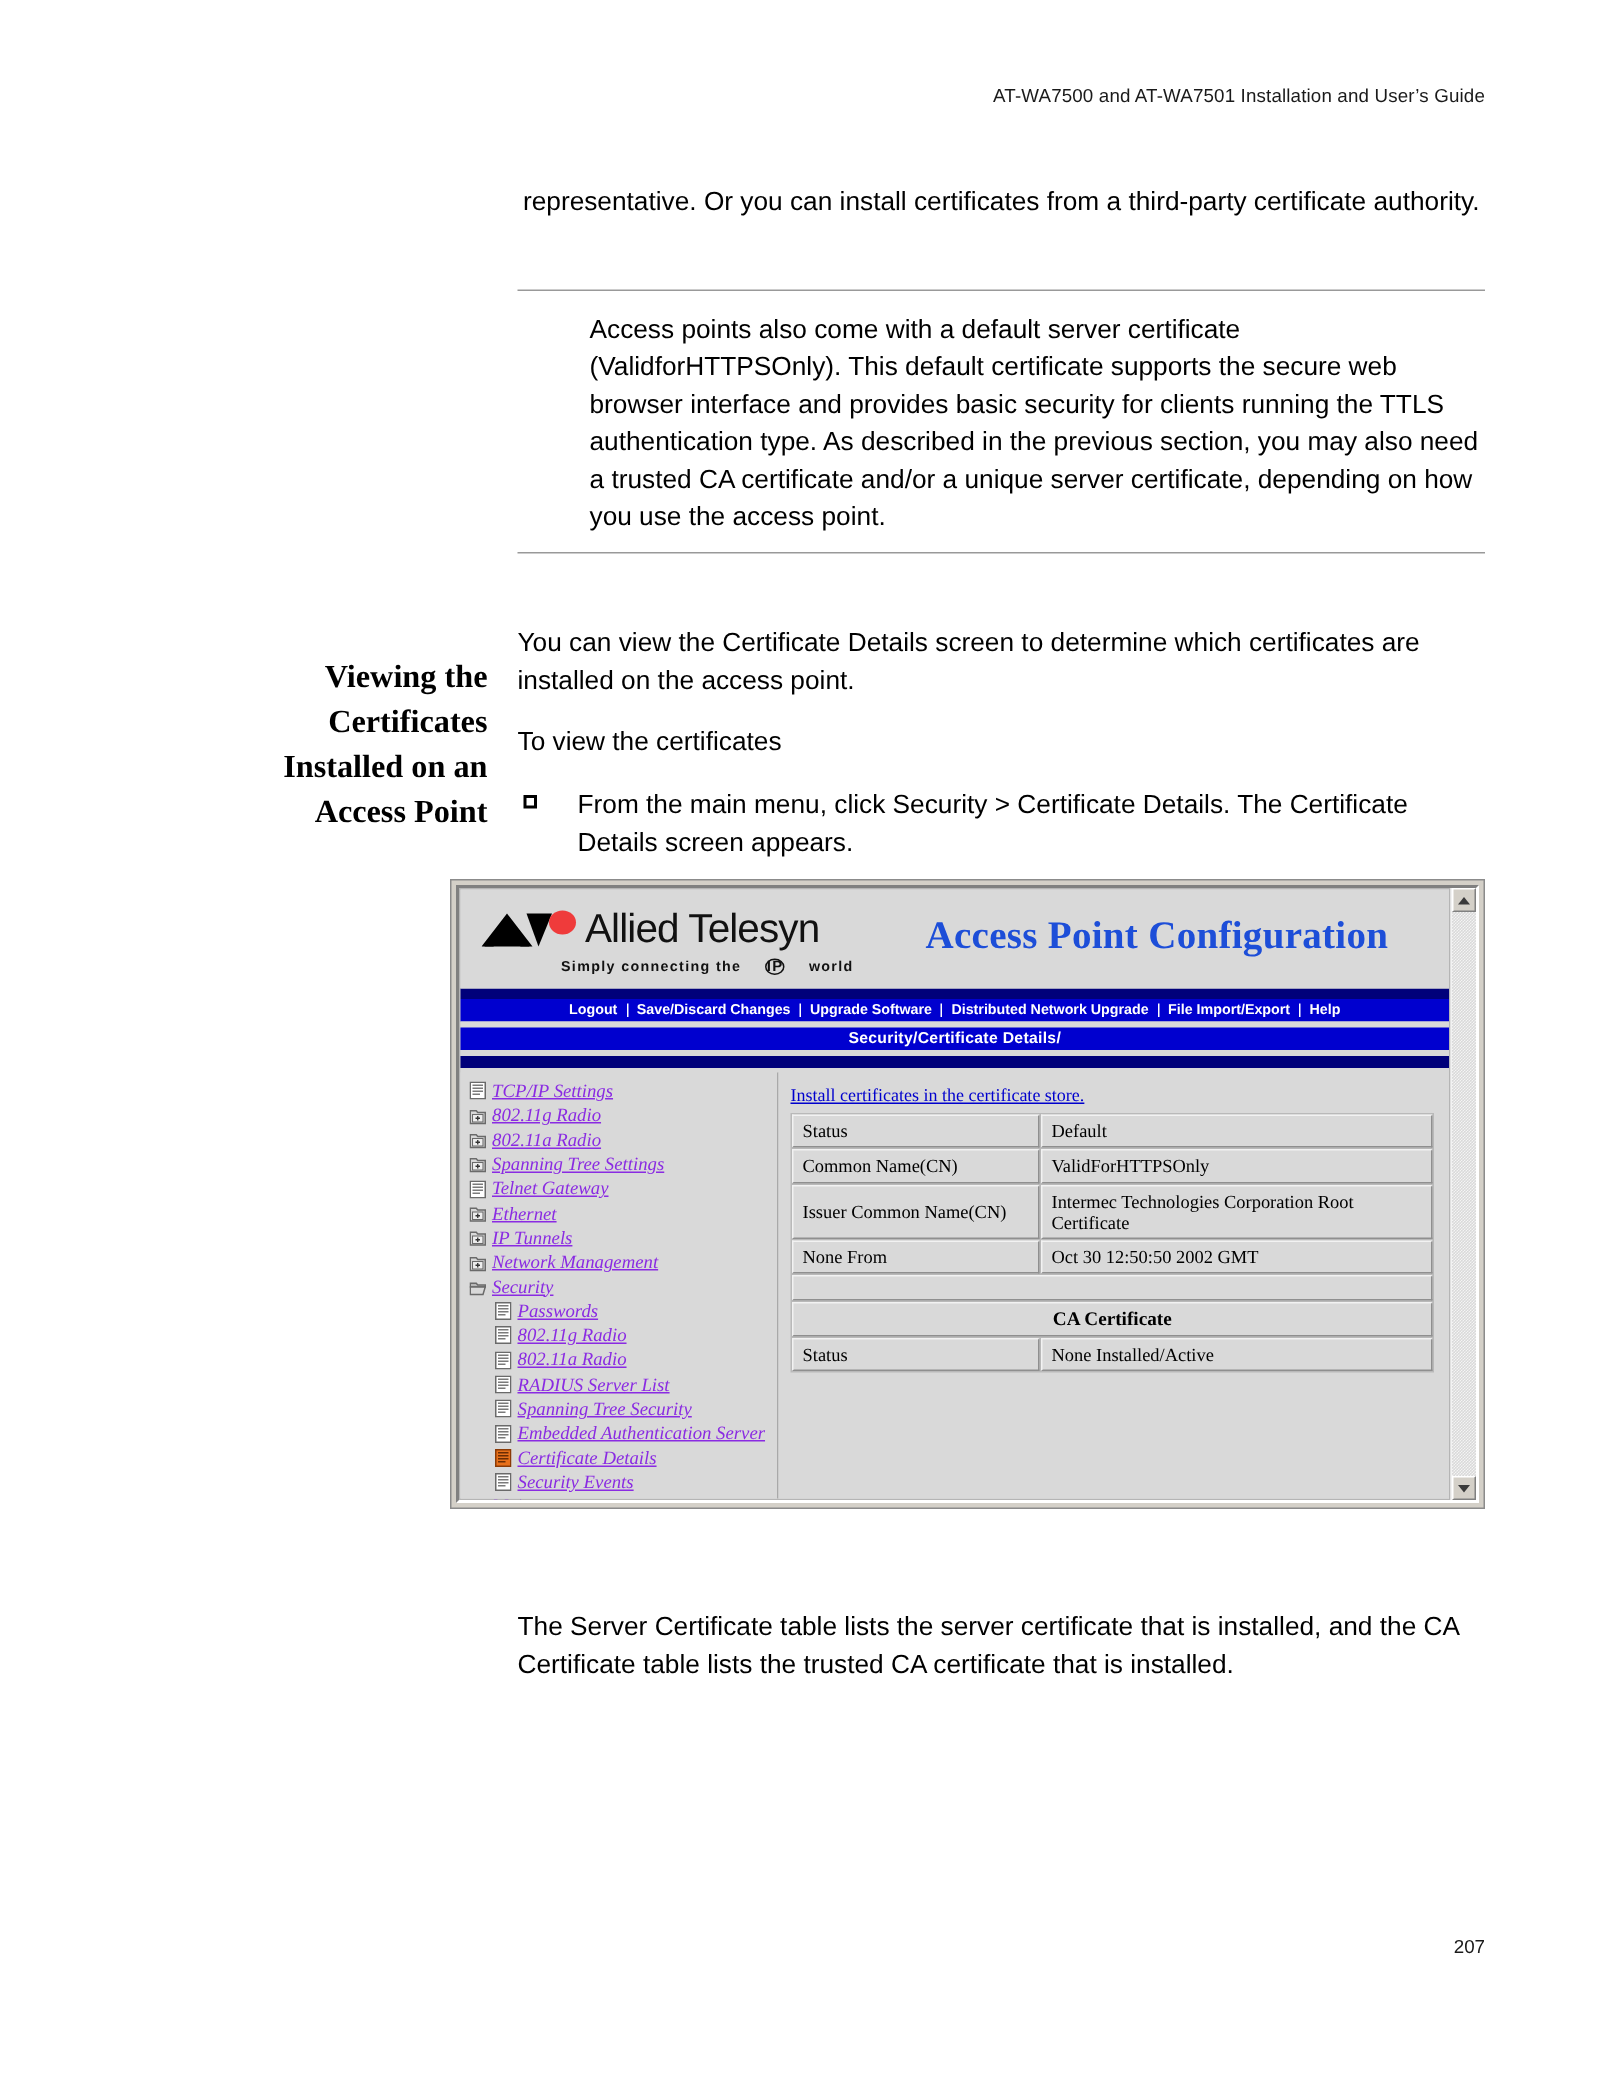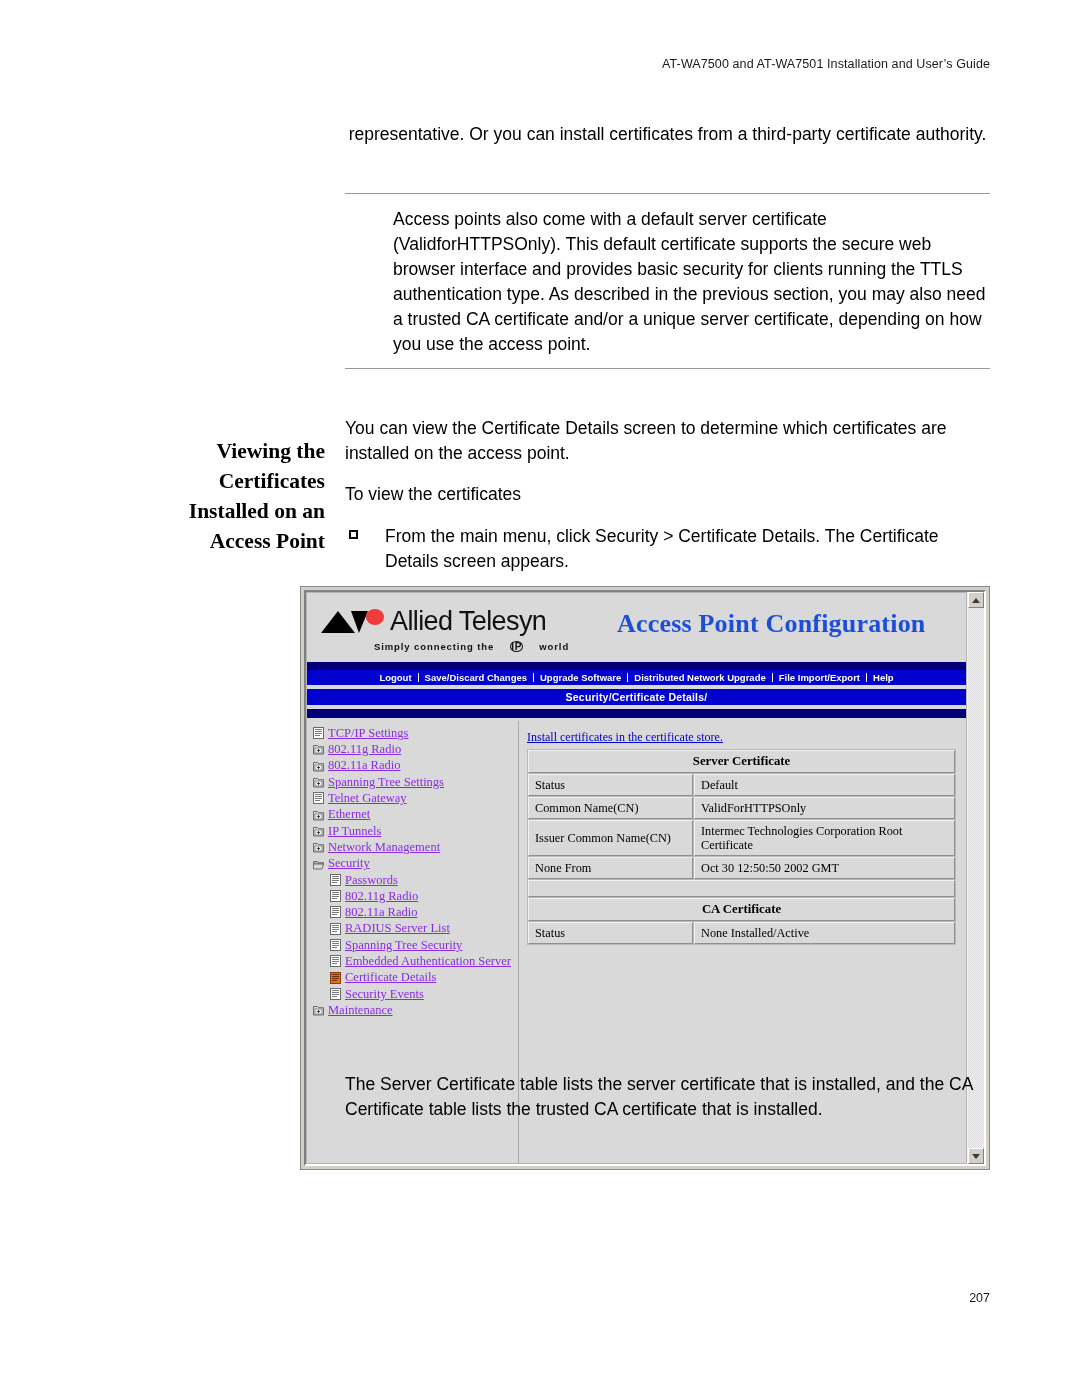--- a/index.html
+++ b/index.html
@@ -51,21 +51,21 @@
   .step { position:relative; padding-left:40px; font-size:17.5px; line-height:25px; }
   .step .sq {
     position:absolute; left:4px; top:6px;
     width:9px; height:9px;
     border:2px solid #000; background:#fff;
   }
 
   
   .shot {
     position:absolute; left:300px; top:586px;
-    width:690px; height:584px;
+    width:690px; height:420px;
     background:#d4d0c8;
     border:1px solid #8b8b8b;
     padding:3px;
   }
   .shot-inner {
     width:100%; height:100%;
     border:2px solid;
     border-color:#808080 #ffffff #ffffff #808080;
     background:#d9d9d9;
     display:flex;
@@ -133,20 +133,21 @@
 
   
   .content { flex:1 1 auto; display:flex; min-height:0; background:#d9d9d9; padding-top:3px; }
 
   
   .tree {
     width:212px; flex:0 0 212px;
     background:#d9d9d9;
     border-right:1px solid #a9a9a9;
     padding:4px 0 0 6px;
+    font-style:italic;
   }
   .tnode {
     display:flex; align-items:center; gap:4px;
     height:16.3px; white-space:nowrap;
   }
   .tnode.indent { padding-left:17px; }
   .tlabel {
     font-family:"Liberation Serif", serif;
     font-size:12.5px; color:#8a2be2;
     text-decoration:underline; line-height:1;
@@ -474,23 +475,20 @@
           <span class="tlabel">Maintenance</span>
         </div>
 
       </div>
 
       <div class="pane">
         <a class="storelink">Install certificates in the certificate store.</a>
 
         <table class="certtbl">
           <tbody>
-                <tr>
-            <td class="hdr" colspan="2">Server Certificate</td>
-          </tr>
           <tr>
             <td class="lbl">Status</td>
             <td>Default</td>
           </tr>
           <tr>
             <td class="lbl">Common Name(CN)</td>
             <td>ValidForHTTPSOnly</td>
           </tr>
           <tr>
             <td class="lbl">Issuer Common Name(CN)</td>

